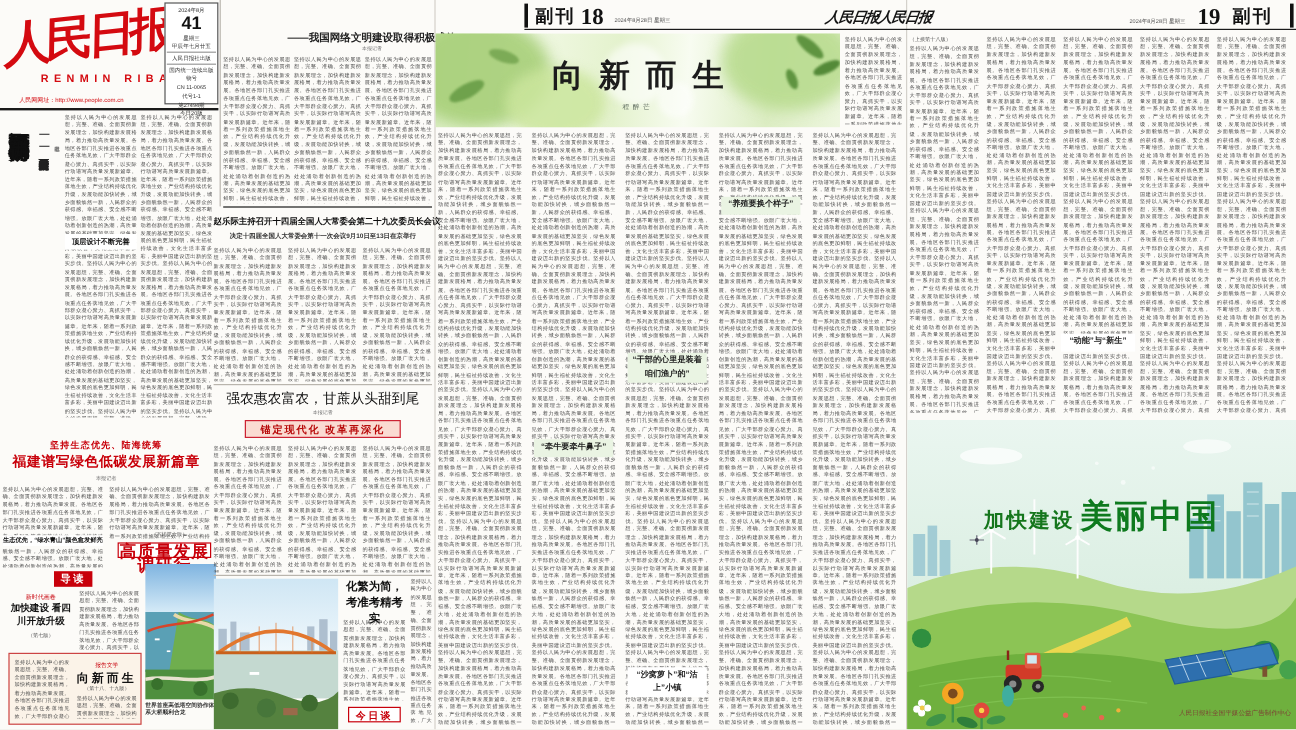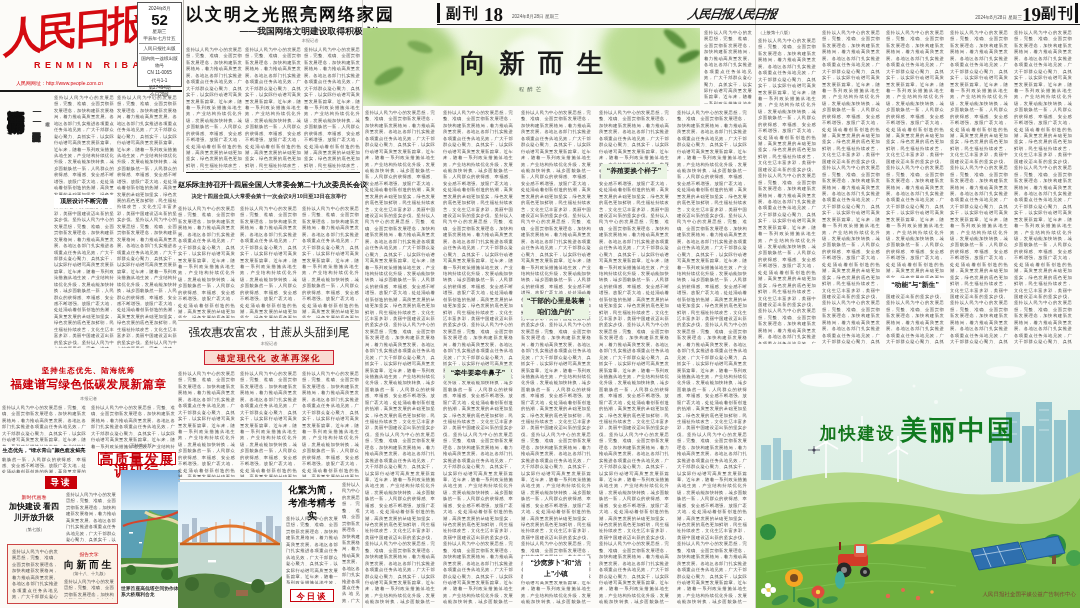--- a/index.html
+++ b/index.html
@@ -18,21 +18,21 @@
 .masthead-latin{color:#d40a10;font-weight:bold;font-size:9px;letter-spacing:4.5px;white-space:nowrap}
 .masthead-site{color:#d40a10;font-size:5px;white-space:nowrap}
 .datebox{border:1px solid #555;background:#fff;font-size:4.6px;line-height:1.55;text-align:center;color:#333;padding:2px 1px;display:flex;flex-direction:column;justify-content:space-between}
 .datebox .day{font-size:15px;font-weight:bold;line-height:1.05;color:#111}
 .db-sec{border-top:1px solid #999;padding-top:1px;margin-top:1px}
 .banner{background:linear-gradient(95deg,#d9edc0,#f2f9e6 22%,#e4f2cd 45%,#f8fcf1 62%,#dcedc3 82%,#edf6de);overflow:hidden}
 .blob{position:absolute;border-radius:50%}
 .banner-title{font-size:26px;font-weight:bold;color:#1c1c1c;letter-spacing:13px;text-indent:13px;text-align:center;white-space:nowrap}
 .banner-byline{font-size:5.5px;color:#5e6b5e;letter-spacing:3px;text-align:center}
 .hdr-bracket-l{display:flex;align-items:flex-end;gap:4px;border-left:3px solid #111;padding-left:6px}
-.hdr-bracket-r{display:flex;align-items:flex-end;gap:0;border-right:3px solid #111;padding-right:0;justify-content:flex-end}
+.hdr-bracket-r{display:flex;align-items:flex-end;gap:10px;border-right:3px solid #111;padding-right:14px;justify-content:flex-end}
 .hdr-sec{font-size:15px;font-weight:bold;letter-spacing:2px;color:#111}
 .hdr-num{font-size:19px;font-weight:bold;font-family:"Liberation Serif",serif;line-height:.9;color:#111}
 .hdr-date{font-size:4.6px;color:#555}
 .logo-script{font-family:"Liberation Serif",serif;font-style:italic;font-weight:bold;font-size:12px;color:#151515;transform:skewX(-8deg);white-space:nowrap;letter-spacing:-1px}
 .tagbox{border:1.3px solid #c8000a;color:#c8000a;font-weight:bold;text-align:center;background:#fff}
 .slogan{border:1.3px solid #c23;color:#b80a0a;background:#fadbd2;font-weight:bold;font-size:8.5px;letter-spacing:1.5px;text-align:center;line-height:14px}
 .ad-line1{font-weight:bold;color:#15761c;font-size:15.5px;letter-spacing:1px;text-align:center;text-shadow:0 0 2px #ffffffcc;white-space:nowrap}
 .ad-line2{text-align:center;white-space:nowrap;color:#15761c}
 .ad-line2 .a{font-size:17px;font-weight:bold;letter-spacing:2px}
 .ad-line2 .b{font-size:27px;font-weight:bold;font-family:"Liberation Serif",serif;letter-spacing:2px;color:#0e7a1e}
@@ -43,21 +43,21 @@
 <body>
 
 <div id="canvas">
 
   <div class="abs masthead-title" style="left:4px;top:10px">人民日报</div>
   <div class="abs masthead-latin" style="left:34px;top:60px">RENMIN RIBAO</div>
   <div class="abs masthead-site" style="left:16px;top:80px">人民网网址：http://www.people.com.cn</div>
 
   <div class="abs datebox" style="left:137px;top:2px;width:45px;height:85px">
     <div>2024年8月</div>
-    <div class="day">52</div>
+    <div class="day">41</div>
     <div>星期三</div>
     <div>甲辰年七月廿五</div>
     <div class="db-sec">人民日报社出版</div>
     <div class="db-sec">国内统一连续出版物号</div>
     <div>CN 11-0065</div>
     <div>代号1-1</div>
     <div>第27494期</div>
     <div>今日20版</div>
   </div>
 
@@ -107,21 +107,20 @@
     <path d="M2,56 C18,48 38,52 57,42" stroke="#d6452a" stroke-width="2.2" fill="none"></path>
     <rect x="8" y="62" width="4" height="1.6" fill="#fff"></rect>
     <rect x="18" y="72" width="3" height="1.4" fill="#fff"></rect>
     <rect y="88" width="59" height="25" fill="#4f8f3e"></rect>
     <path d="M0,96 C20,92 40,100 59,94" stroke="#e8e2cf" stroke-width="3" fill="none"></path>
     <circle cx="10" cy="100" r="5" fill="#38712c"></circle>
       <circle cx="46" cy="104" r="6" fill="#38712c"></circle>
   </svg>
   <div class="abs" style="left:121px;top:586px;width:59px;font-size:4.8px;font-weight:bold;color:#333;line-height:1.35">世界首座高低塔空间协作体系大桥顺利合龙</div>
 
-  <div class="abs" style="left:186px;top:3px;width:248px;font-size:17px;font-weight:bold;letter-spacing:2px;color:#0d0d0d;white-space:nowrap">以文明之光照亮网络家园</div>
   <div class="abs center" style="left:186px;top:26px;width:248px;font-size:8.8px;font-weight:bold;color:#222">——我国网络文明建设取得积极成效</div>
   <div class="abs byline" style="left:186px;top:38px;width:248px;font-size:4.2px">本报记者</div>
   <div class="abs txt" style="left:186px;top:47px;width:56px;height:123px">坚持以人民为中心的发展思想，完整、准确、全面贯彻新发展理念，加快构建新发展格局，着力推动高质量发展。各地区各部门扎实推进各项重点任务落地见效，广大干部群众凝心聚力、真抓实干，以实际行动谱写高质量发展新篇章。近年来，随着一系列政策措施落地生效，产业结构持续优化升级，发展动能加快转换，城乡面貌焕然一新，人民群众的获得感、幸福感、安全感不断增强。放眼广袤大地，处处涌动着创新创造的热潮，高质量发展的基础更加坚实，绿色发展的底色更加鲜明，民生福祉持续改善，文化生活丰富多彩，美丽中国建设迈出新的坚实步伐。坚持以人民为中心的发展思想，完整、准确、全面贯彻新发展理念，加快构建新发展格局，着力推动高质量发展。各地区各部门扎实推进各项重点任务落地见效，广大干部群众凝心聚力、真抓实干，以实际行动谱写高质量发展新篇章。近年来，随着一系列政策措施落地生效，产业结构持续优化升级，发展动能加快转换，城乡面貌焕然一新，人民群众的获得感、幸福感、安全感不断增强。放眼广袤大地，处处涌动着创新创造的热潮，高质量发展的基础更加坚实，绿色发展的底色更加鲜明，民生福祉持续改善，文化生活丰富多彩，美丽中国建设迈出新的坚实步伐。</div>
   <div class="abs txt" style="left:245px;top:47px;width:56px;height:123px">坚持以人民为中心的发展思想，完整、准确、全面贯彻新发展理念，加快构建新发展格局，着力推动高质量发展。各地区各部门扎实推进各项重点任务落地见效，广大干部群众凝心聚力、真抓实干，以实际行动谱写高质量发展新篇章。近年来，随着一系列政策措施落地生效，产业结构持续优化升级，发展动能加快转换，城乡面貌焕然一新，人民群众的获得感、幸福感、安全感不断增强。放眼广袤大地，处处涌动着创新创造的热潮，高质量发展的基础更加坚实，绿色发展的底色更加鲜明，民生福祉持续改善，文化生活丰富多彩，美丽中国建设迈出新的坚实步伐。坚持以人民为中心的发展思想，完整、准确、全面贯彻新发展理念，加快构建新发展格局，着力推动高质量发展。各地区各部门扎实推进各项重点任务落地见效，广大干部群众凝心聚力、真抓实干，以实际行动谱写高质量发展新篇章。近年来，随着一系列政策措施落地生效，产业结构持续优化升级，发展动能加快转换，城乡面貌焕然一新，人民群众的获得感、幸福感、安全感不断增强。放眼广袤大地，处处涌动着创新创造的热潮，高质量发展的基础更加坚实，绿色发展的底色更加鲜明，民生福祉持续改善，文化生活丰富多彩，美丽中国建设迈出新的坚实步伐。</div>
   <div class="abs txt" style="left:304px;top:47px;width:56px;height:123px">坚持以人民为中心的发展思想，完整、准确、全面贯彻新发展理念，加快构建新发展格局，着力推动高质量发展。各地区各部门扎实推进各项重点任务落地见效，广大干部群众凝心聚力、真抓实干，以实际行动谱写高质量发展新篇章。近年来，随着一系列政策措施落地生效，产业结构持续优化升级，发展动能加快转换，城乡面貌焕然一新，人民群众的获得感、幸福感、安全感不断增强。放眼广袤大地，处处涌动着创新创造的热潮，高质量发展的基础更加坚实，绿色发展的底色更加鲜明，民生福祉持续改善，文化生活丰富多彩，美丽中国建设迈出新的坚实步伐。坚持以人民为中心的发展思想，完整、准确、全面贯彻新发展理念，加快构建新发展格局，着力推动高质量发展。各地区各部门扎实推进各项重点任务落地见效，广大干部群众凝心聚力、真抓实干，以实际行动谱写高质量发展新篇章。近年来，随着一系列政策措施落地生效，产业结构持续优化升级，发展动能加快转换，城乡面貌焕然一新，人民群众的获得感、幸福感、安全感不断增强。放眼广袤大地，处处涌动着创新创造的热潮，高质量发展的基础更加坚实，绿色发展的底色更加鲜明，民生福祉持续改善，文化生活丰富多彩，美丽中国建设迈出新的坚实步伐。</div>
   <div class="abs rule" style="left:186px;top:172px;width:174px;height:1px"></div>
 
   <div class="abs center" style="left:178px;top:180px;width:182px;font-size:7px;font-weight:bold;color:#0d0d0d;white-space:nowrap">赵乐际主持召开十四届全国人大常委会第二十九次委员长会议</div>
   <div class="abs center" style="left:178px;top:193px;width:182px;font-size:5.4px;font-weight:bold;color:#333">决定十四届全国人大常委会第十一次会议9月10日至13日在京举行</div>
   <div class="abs txt" style="left:178px;top:206px;width:57px;height:112px">坚持以人民为中心的发展思想，完整、准确、全面贯彻新发展理念，加快构建新发展格局，着力推动高质量发展。各地区各部门扎实推进各项重点任务落地见效，广大干部群众凝心聚力、真抓实干，以实际行动谱写高质量发展新篇章。近年来，随着一系列政策措施落地生效，产业结构持续优化升级，发展动能加快转换，城乡面貌焕然一新，人民群众的获得感、幸福感、安全感不断增强。放眼广袤大地，处处涌动着创新创造的热潮，高质量发展的基础更加坚实，绿色发展的底色更加鲜明，民生福祉持续改善，文化生活丰富多彩，美丽中国建设迈出新的坚实步伐。坚持以人民为中心的发展思想，完整、准确、全面贯彻新发展理念，加快构建新发展格局，着力推动高质量发展。各地区各部门扎实推进各项重点任务落地见效，广大干部群众凝心聚力、真抓实干，以实际行动谱写高质量发展新篇章。近年来，随着一系列政策措施落地生效，产业结构持续优化升级，发展动能加快转换，城乡面貌焕然一新，人民群众的获得感、幸福感、安全感不断增强。放眼广袤大地，处处涌动着创新创造的热潮，高质量发展的基础更加坚实，绿色发展的底色更加鲜明，民生福祉持续改善，文化生活丰富多彩，美丽中国建设迈出新的坚实步伐。</div>

